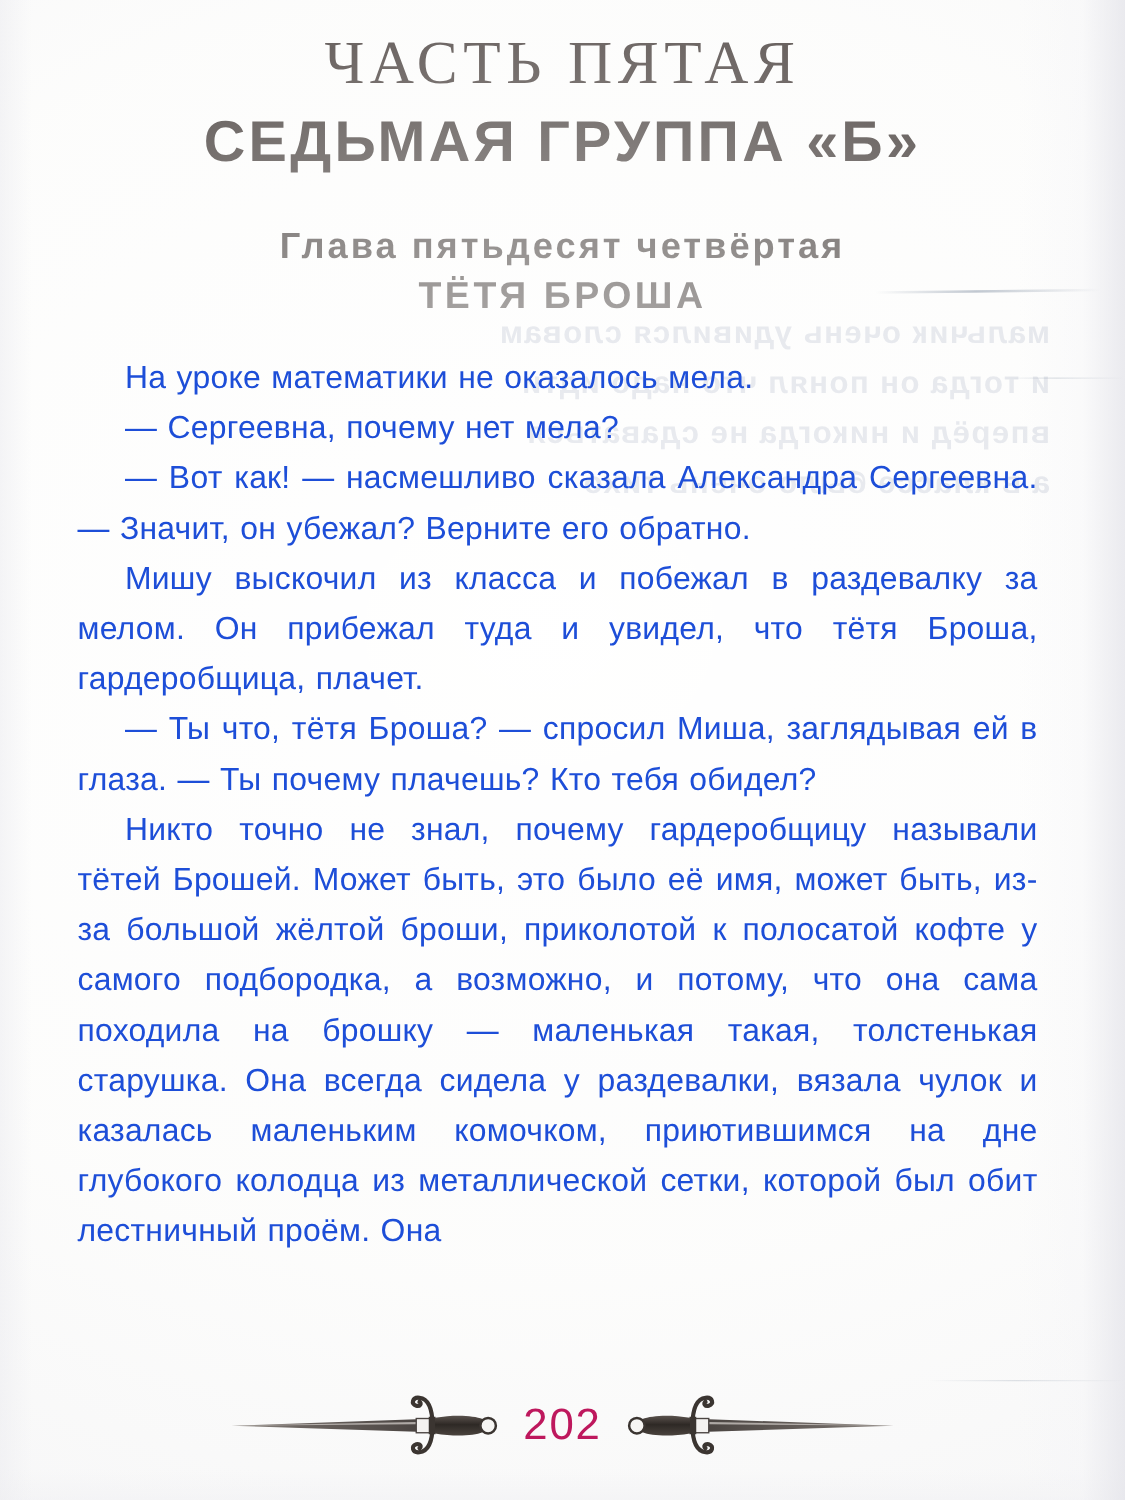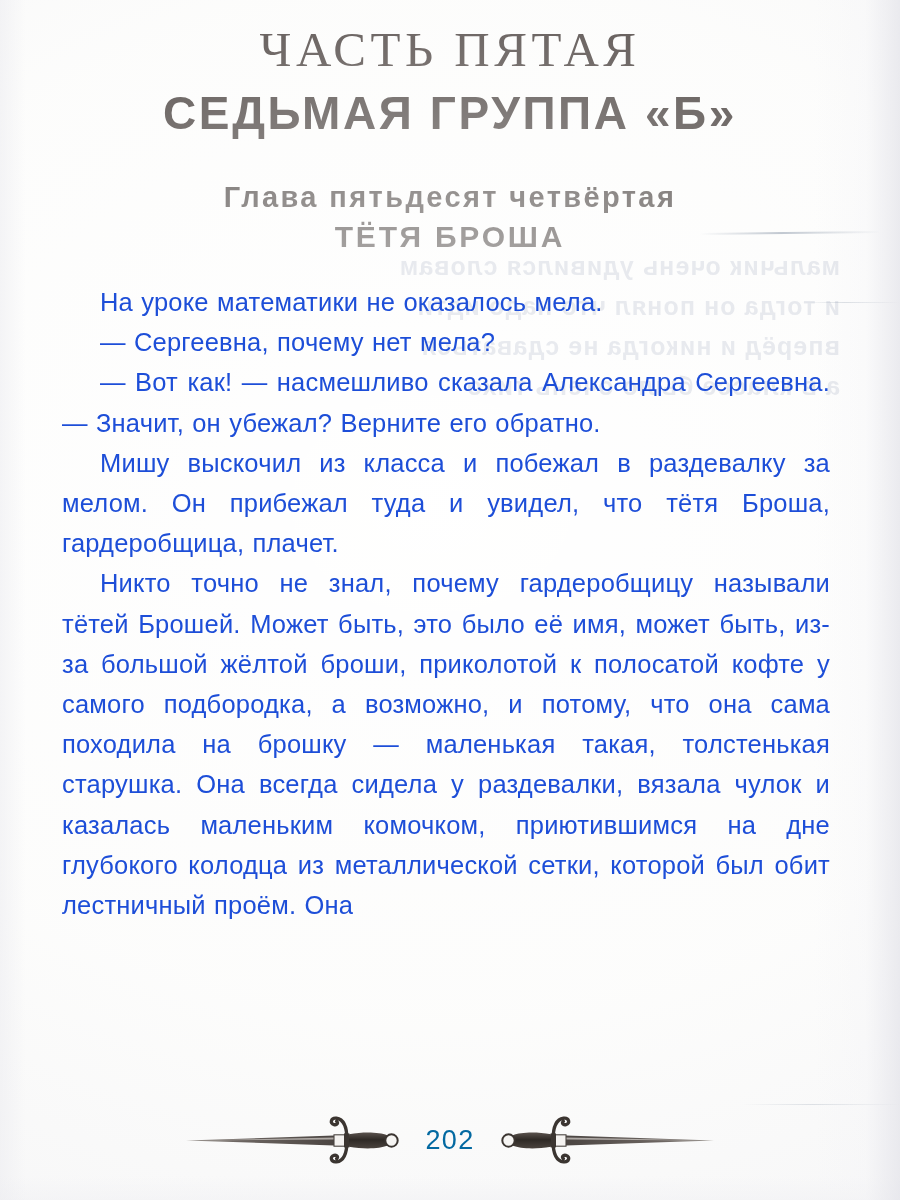--- a/index.html
+++ b/index.html
@@ -134,23 +134,23 @@
     left: 0;
     right: 0;
     top: 1112px;
     display: flex;
     align-items: center;
     justify-content: center;
     gap: 18px;
   }
 
   .page-number {
-    font-size: 27px;
+    font-size: 35px;
     letter-spacing: 1.4px;
-    color: #0369a1;
+    color: #be185d;
     min-width: 60px;
     text-align: center;
   }
 
   .sword { display: block; }
   .sword.mirror { transform: scaleX(-1); }
 </style>
 </head>
 <body>
 
@@ -172,20 +172,21 @@
 
   <div class="chapter-no">Глава пятьдесят четвёртая</div>
 
   <div class="chapter-title">ТЁТЯ БРОША</div>
 
   <div class="body-text">
     <p>На уроке математики не оказалось мела.</p>
     <p>— Сергеевна, почему нет мела?</p>
     <p>— Вот как! — насмешливо сказала Александра Сергеевна. — Значит, он убежал? Верните его обратно.</p>
     <p>Мишу выскочил из класса и побежал в раздевалку за мелом. Он прибежал туда и увидел, что тётя Броша, гардеробщица, плачет.</p>
+    <p>— Ты что, тётя Броша? — спросил Миша, заглядывая ей в глаза. — Ты почему плачешь? Кто тебя обидел?</p>
     <p>Никто точно не знал, почему гардеробщицу называли тётей Брошей. Может быть, это было её имя, может быть, из-за большой жёлтой броши, приколотой к полосатой кофте у самого подбородка, а возможно, и потому, что она сама походила на брошку — маленькая такая, толстенькая старушка. Она всегда сидела у раздевалки, вязала чулок и казалась маленьким комочком, приютившимся на дне глубокого колодца из металлической сетки, которой был обит лестничный проём. Она</p>
   </div>
 
   <div class="footer">
 
     <span>
       <svg class="sword" width="218" height="56" viewBox="0 0 218 56">
         <defs>
           <linearGradient id="bladeGrad" x1="0" y1="0" x2="1" y2="0">
             <stop offset="0%" stop-color="#9a948f"></stop>

